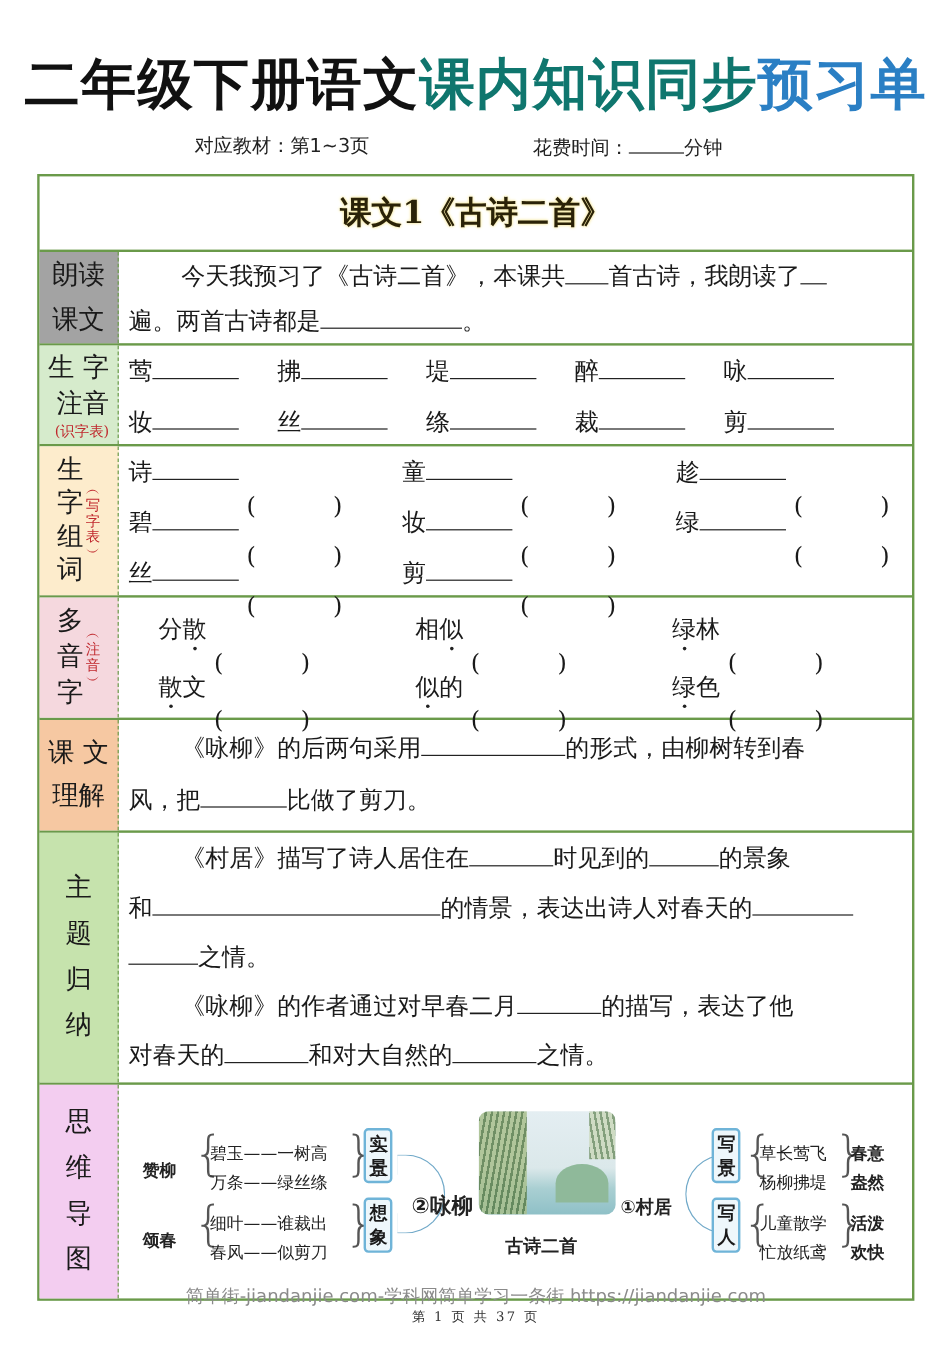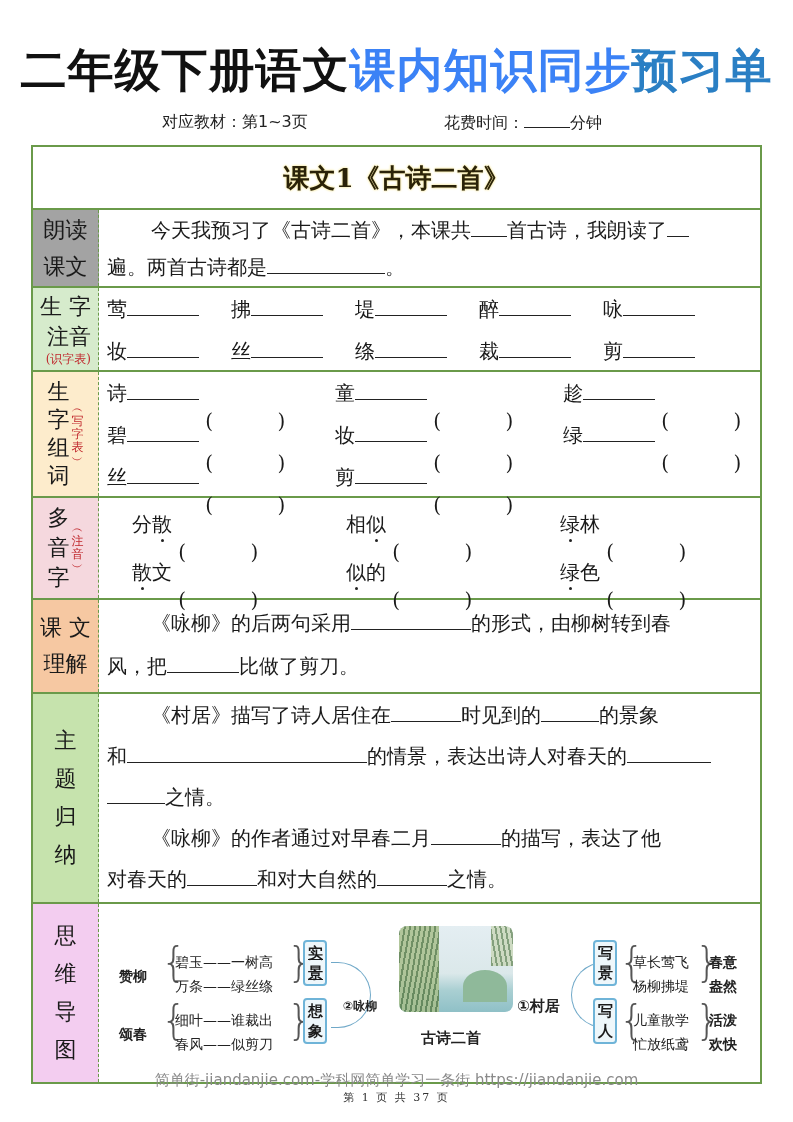--- a/index.html
+++ b/index.html
@@ -5,21 +5,21 @@
   * { box-sizing: border-box; margin: 0; padding: 0; }
   html, body { width: 793px; height: 1122px; background: #ffffff; overflow: hidden; }
   body { font-family: "DejaVu Serif", "Liberation Serif", serif; color: #1a1a1a; position: relative; }
 
   .title {
     position: absolute; left: 0; top: 40px; width: 793px; text-align: center;
     font-size: 46px; font-weight: bold; letter-spacing: 1px; line-height: 60px;
     font-family: "DejaVu Serif", serif;
   }
   .title .t1 { color: #111111; }
-  .title .t2 { color: #3b82f6; }
+  .title .t2 { color: #0f766e; }
   .title .t3 { color: #2a7fc4; }
 
   .subtitle {
     position: absolute; top: 112px; left: 0; width: 793px; font-size: 16px;
     font-family: "DejaVu Sans", sans-serif; color: #222;
   }
   .subtitle .s1 { position: absolute; left: 162px; }
   .subtitle .s2 { position: absolute; left: 444px; }
   .uline { display: inline-block; border-bottom: 1.5px solid #222; vertical-align: baseline; height: 1em; }
 
@@ -270,21 +270,21 @@
         <span class="mm-t mm-b" style="left:20px;top:110px;">颂春</span>
         <span class="brace" style="left:62px;top:96px;">{</span>
         <span class="mm-t" style="left:76px;top:120px;">春风——似剪刀</span>
         <span class="mm-t" style="left:76px;top:96px;">细叶——谁裁出</span>
         <span class="brace" style="left:188px;top:96px;">}</span>
         <div class="mm-box" style="left:204px;top:94px;">
             <span style="display:block;width:14px;margin:0 auto;word-break:break-all;">想象</span>
           </div>
 
         <div class="arc" style="left:232px;top:58px;width:40px;height:66px;border-left:none;border-radius:0 40px 40px 0;"></div>
-        <span class="mm-t mm-b" style="left:244px;top:82px;font-size:12px;">②咏柳</span>
+        <span class="mm-t mm-b" style="left:244px;top:82px;font-size:18px;">②咏柳</span>
 
         <div class="mm-img">
           <div class="tree"></div>
           <div class="tree2"></div>
           <div class="hill"></div>
         </div>
         <span class="mm-t mm-b" style="left:322px;top:114px;font-size:15px;">古诗二首</span>
 
         <span class="mm-t mm-b" style="left:418px;top:82px;font-size:15px;">①村居</span>
         <div class="arc" style="left:472px;top:58px;width:36px;height:66px;border-right:none;border-radius:40px 0 0 40px;"></div>

